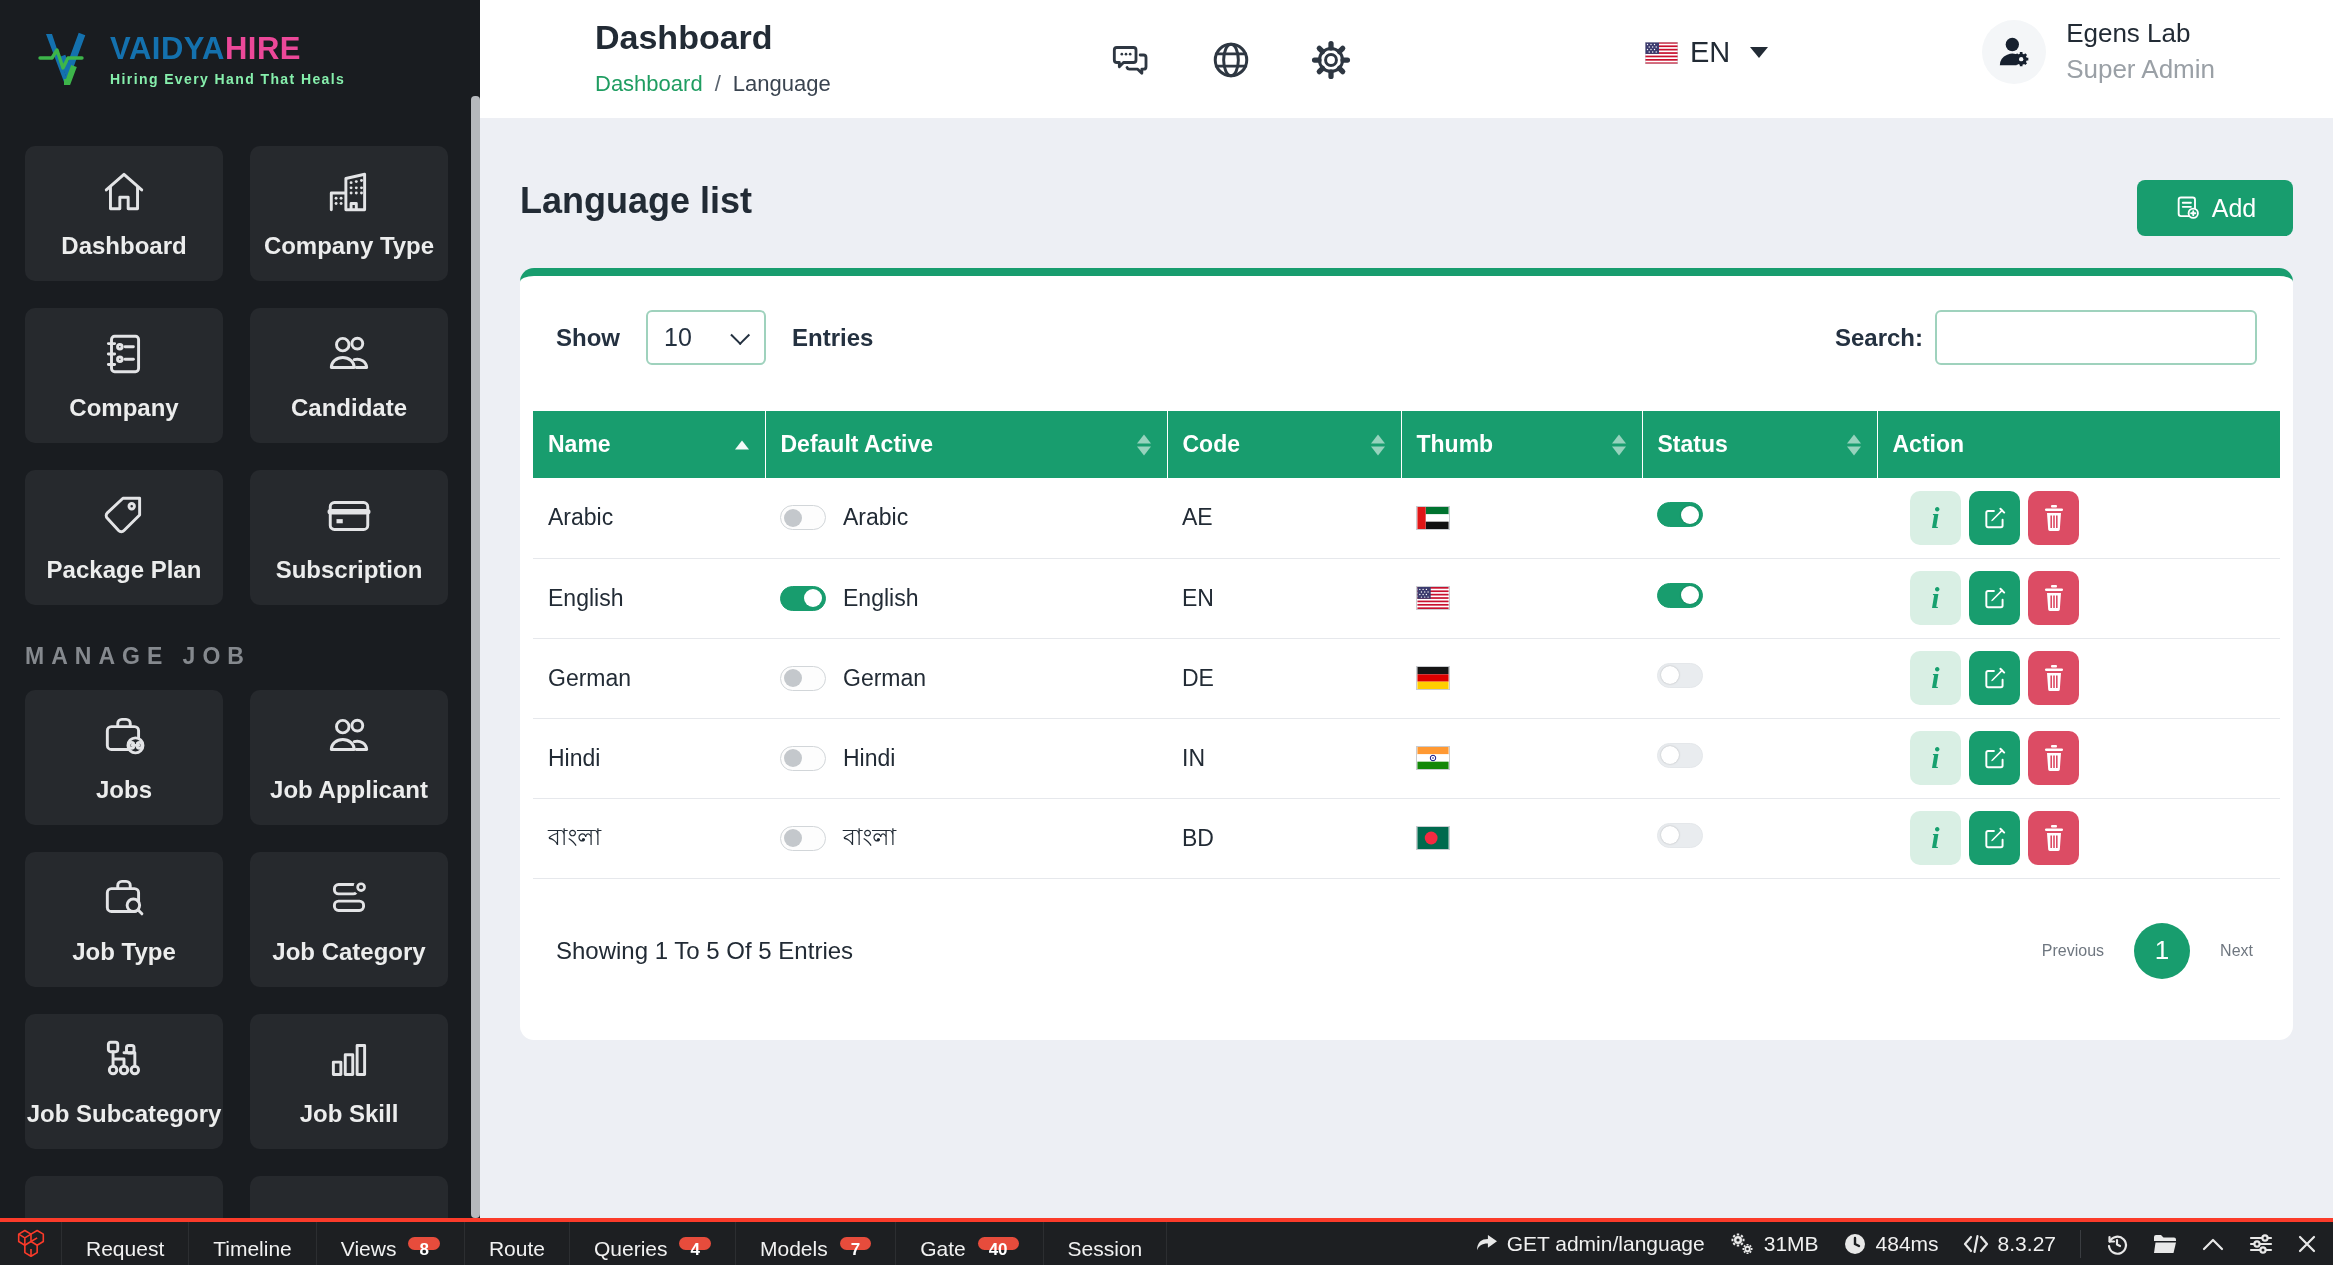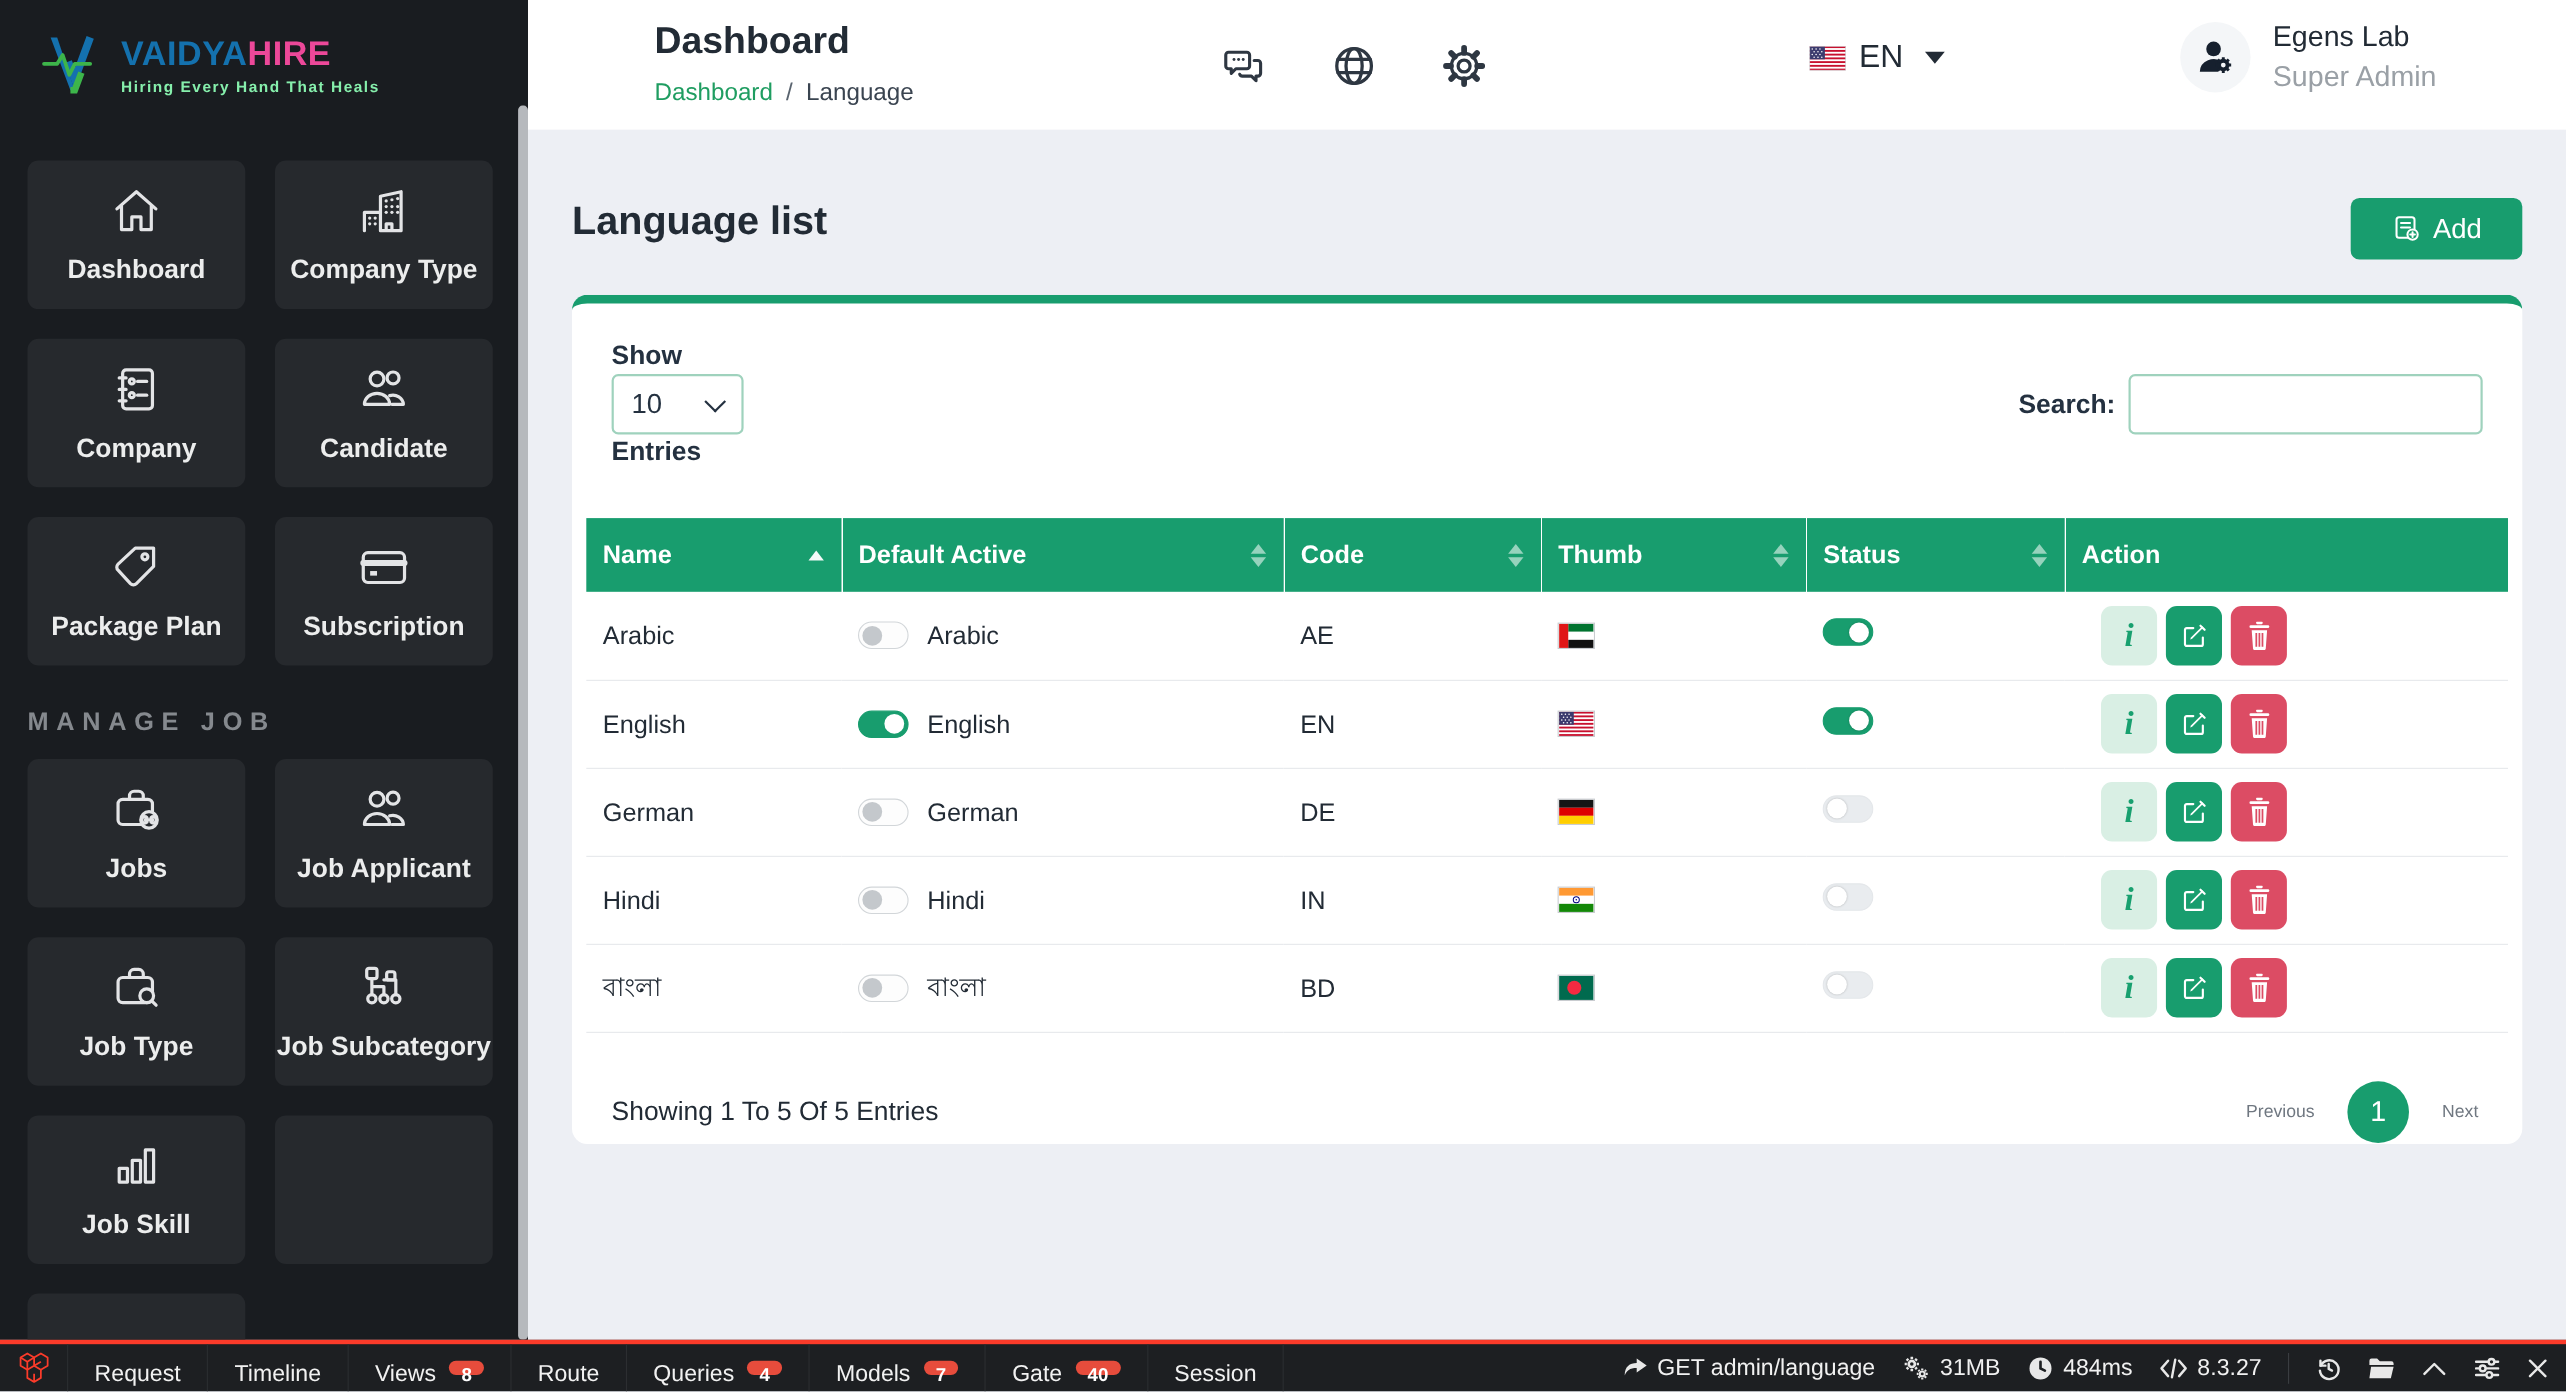--- a/index.html
+++ b/index.html
@@ -43,21 +43,21 @@
 
   
   .main { position:absolute; left:480px; top:118px; width:1853px; height:1100px; background:#edeff4; padding:62px 40px 0 40px; }
   .page-head { display:flex; justify-content:space-between; align-items:flex-start; }
   .page-title { font-size:36px; font-weight:700; color:#222b35; }
   .add-btn { width:156px; height:56px; background:#189d6e; color:#fff; border:none; border-radius:8px; font-size:25px; font-family:inherit; display:flex; align-items:center; justify-content:center; gap:10px; cursor:pointer; }
   .add-btn svg { stroke:#fff; fill:none; stroke-width:1.6; stroke-linecap:round; stroke-linejoin:round; }
 
   .card { margin-top:32px; background:#ffffff; border-radius:14px; border-top:8px solid #189d6e; padding:34px 13px 0 13px; height:772px; position:relative; }
   .controls { display:flex; justify-content:space-between; align-items:center; padding:0 23px; }
-  .ctrl-left { display:flex; align-items:flex-start; gap:2px;flex-direction:column; }
+  .ctrl-left { display:flex; align-items:center; gap:26px; }
   .ctrl-label { font-size:24px; font-weight:700; color:#243140; }
   .entries-select { width:120px; height:55px; border:2px solid #9fd2bd; border-radius:6px; display:flex; align-items:center; justify-content:space-between; padding:0 14px 0 16px; font-size:25px; color:#243140; cursor:pointer; background:#fff; }
   .sel-caret { width:14px; height:14px; border-left:2.5px solid #243140; border-bottom:2.5px solid #243140; transform:rotate(-45deg) translateY(-4px); }
   .ctrl-right { display:flex; align-items:center; gap:12px; }
   .search-input { width:322px; height:55px; border:2px solid #9fd2bd; border-radius:6px; font-size:24px; padding:0 14px; color:#243140; outline:none; background:#fff; font-family:inherit; }
 
   table.lang-table { width:1747px; border-collapse:collapse; table-layout:fixed; margin-top:46px; }
   .lang-table col.c-name { width:232px; } .lang-table col.c-def { width:402px; }
   .lang-table col.c-code { width:234px; } .lang-table col.c-thumb { width:241px; }
   .lang-table col.c-status { width:235px; } .lang-table col.c-action { width:403px; }
@@ -227,20 +227,31 @@
     <div class="tile">
       <span>
         <svg width="50" height="50" viewBox="0 0 24 24">
             <rect x="4" y="7.5" width="15" height="11" rx="2"></rect>
             <path d="M9 7.5 V6 a2 2 0 0 1 2 -2 h2 a2 2 0 0 1 2 2 v1.5"></path>
             <circle cx="16.5" cy="15.5" r="3" fill="#26292d"></circle>
             <path d="M18.8 17.8 L20.6 19.6"></path>
           </svg>
       </span>
       <span class="t-label">Job Type</span>
+    </div>
+    <div class="tile">
+      <span>
+        <svg width="50" height="50" viewBox="0 0 24 24">
+            <rect x="5" y="5.5" width="11" height="4.5" rx="2"></rect>
+            <rect x="5" y="13.5" width="14" height="4.5" rx="2"></rect>
+            <circle cx="17.8" cy="6.8" r="3" fill="#e3e4e6" stroke="#26292d"></circle>
+            <circle cx="17.8" cy="6.8" r="1" fill="#26292d" stroke="none"></circle>
+          </svg>
+      </span>
+      <span class="t-label">Job Category</span>
     </div>
     <div class="tile">
       <span>
         <svg width="50" height="50" viewBox="0 0 24 24">
             <rect x="4.5" y="3.5" width="4.5" height="4.5" rx="1"></rect>
             <path d="M6.75 8 V15 M6.75 11.5 H12 M12 11.5 V15 M12 8.5 H17.2 M17.2 8.5 V15"></path>
             <circle cx="6.75" cy="16.8" r="1.8"></circle>
             <circle cx="12" cy="16.8" r="1.8"></circle>
             <circle cx="17.2" cy="16.8" r="1.8"></circle>
             <rect x="13.2" y="5" width="3.6" height="3.6" rx="1"></rect>

